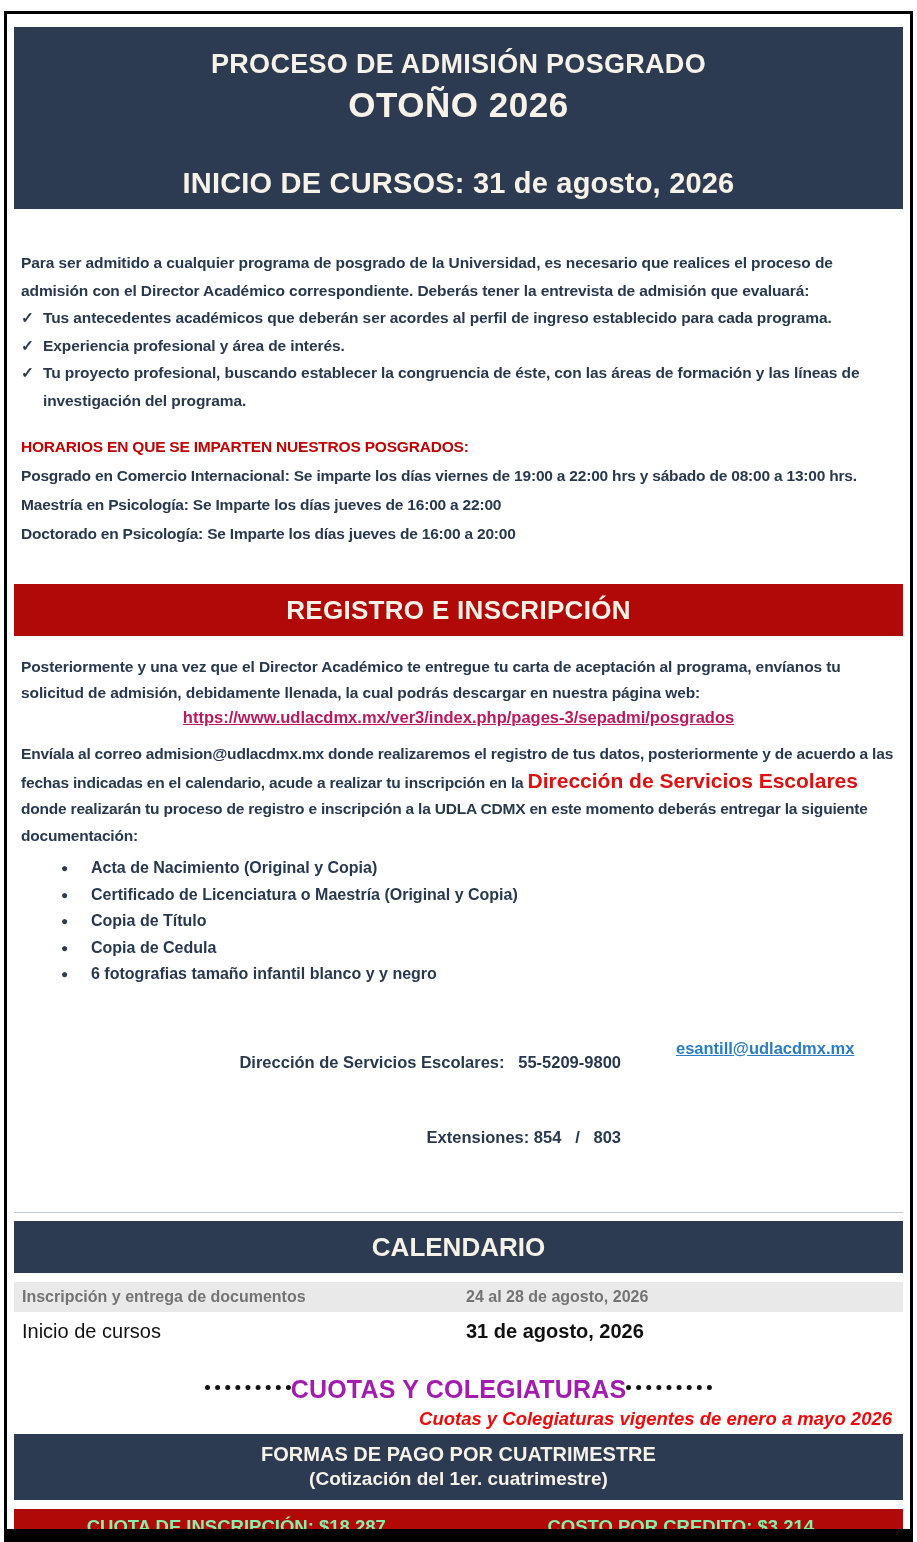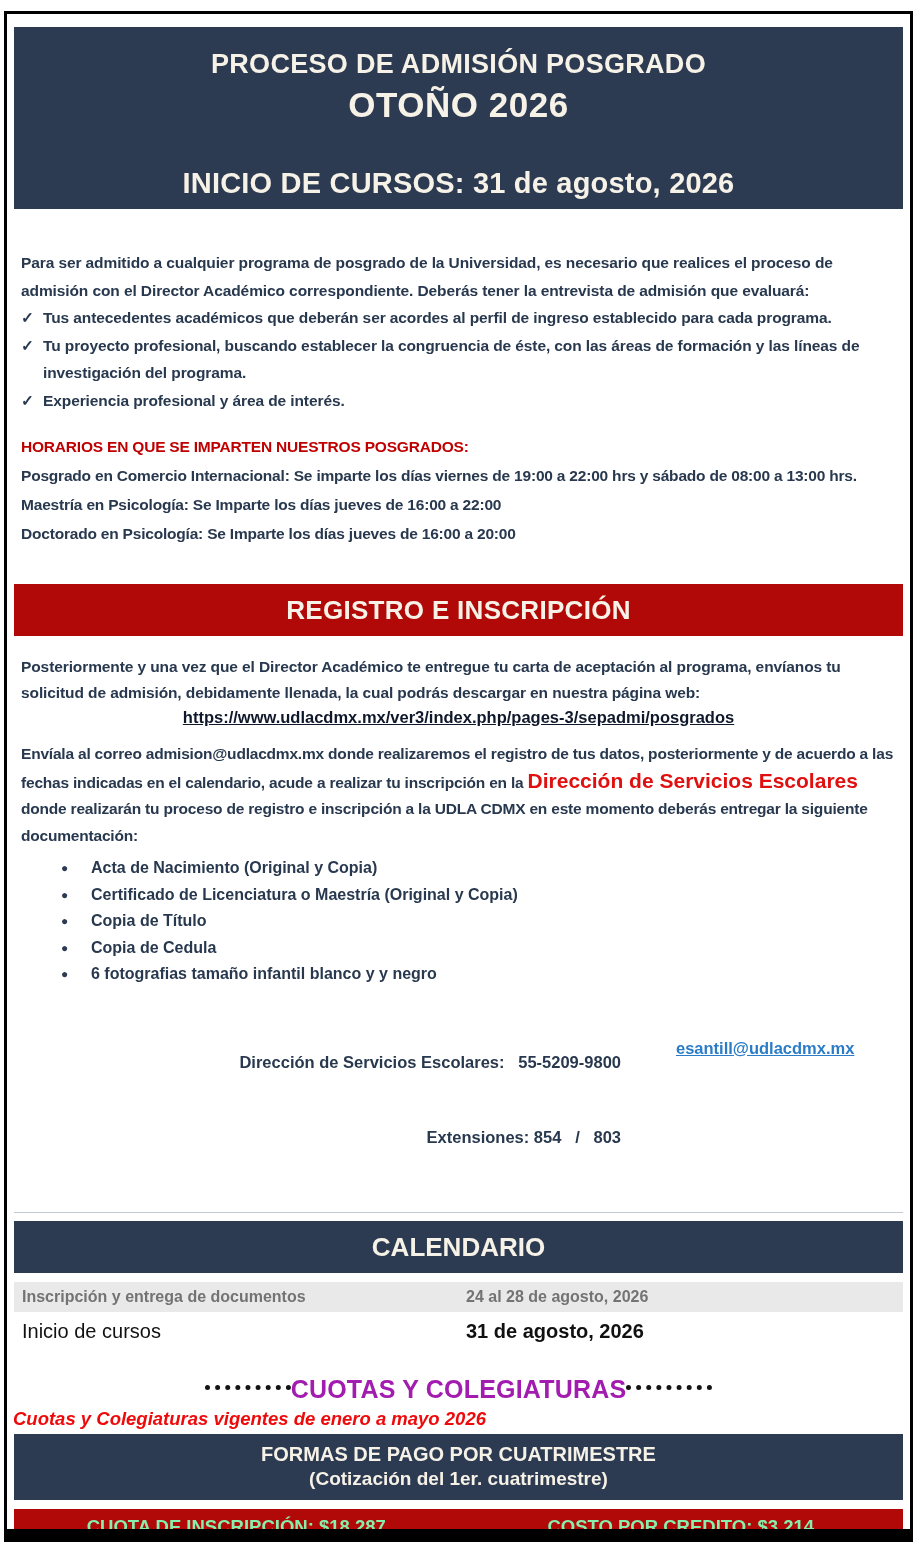--- a/index.html
+++ b/index.html
@@ -32,21 +32,21 @@
   .check-item .ck { display:inline-block; width:22px; text-indent:0; }
 
   
   .horarios { margin:18px 6px 0 8px; font-size:15.5px; font-weight:bold; line-height:29px; letter-spacing:-0.2px; }
   .horarios-heading { color:#c00000; }
 
   
   .registro-banner { margin-top:36px; }
   .reg-p1 { margin:18px 6px 0 8px; font-weight:bold; font-size:15.5px; line-height:26px; letter-spacing:-0.1px; }
   .reg-link-line { text-align:center; margin-top:2px; }
-  .reg-link { color:#0f172a; font-weight:bold; font-size:16.5px; text-decoration:underline; }
+  .reg-link { color:#be185d; font-weight:bold; font-size:16.5px; text-decoration:underline; }
   .reg-p2 { margin:14px 6px 0 8px; font-weight:bold; font-size:15.5px; line-height:26.5px; letter-spacing:-0.2px; }
   .red-inline { color:#e01010; font-size:21px; font-weight:bold; letter-spacing:0; }
   .doc-list { margin:6px 0 0 48px; font-weight:bold; font-size:16px; line-height:26.5px; }
   .doc-item .bullet { color:#2d3b52; font-size:12px; display:inline-block; width:30px; vertical-align:1px; }
 
   .contact { display:flex; margin-top:12px; }
   .contact-col { width:608px; text-align:right; font-weight:bold; font-size:16.5px; line-height:25px; white-space:pre-wrap; }
   .contact-email { margin-left:55px; color:#2b7cc7; font-weight:bold; font-size:16.5px; text-decoration:underline; line-height:25px;margin-top:36px; }
 
   .divider { border-top:1.5px solid #c3c9d1; margin:12px 1px 0 1px; }
@@ -56,21 +56,21 @@
   .cal-row1 { background:#e9e9e9; margin:9px 1px 0 1px; display:flex; height:30px; align-items:center;
               font-size:16px; font-weight:bold; color:#737373; }
   .cal-row1 .c1 { width:452px; padding-left:8px; }
   .cal-row2 { margin:3px 1px 0 1px; display:flex; height:34px; align-items:center; font-size:20px; color:#111; }
   .cal-row2 .c1 { width:452px; padding-left:8px; }
   .cal-row2 .c2 { font-weight:bold; }
 
   
   .cuotas-title { text-align:center; margin-top:26px; font-size:25px; font-weight:bold; color:#a21caf; letter-spacing:.2px; }
   .dots { display:inline-block; width:86px; border-top:5px dotted #141414; vertical-align:middle; margin:0 0 6px 0; }
-  .cuotas-sub { text-align:left; color:#ee0a0a; font-style:italic; font-weight:bold; font-size:18.5px; margin:4px 12px 0 0; }
+  .cuotas-sub { text-align:right; color:#ee0a0a; font-style:italic; font-weight:bold; font-size:18.5px; margin:4px 12px 0 0; }
   .pago-banner { margin-top:4px; padding:7px 0 9px 0; }
   .pago-banner .b1 { font-size:20px; font-weight:bold; line-height:26px; }
   .pago-banner .b2 { font-size:19px; font-weight:bold; line-height:24px; }
   .fee-row { background:#b10808; color:#86efac; display:flex; margin:0 1px; height:36px; align-items:center; }
   .fee-row div { width:50%; text-align:center; font-size:18.5px; font-weight:bold; }
   .pay-row { display:flex; align-items:center; height:33px; margin:2px 1px 0 1px; font-size:15.5px; font-weight:bold; color:#1d2736; }
   .pay-row .lab { width:610px; padding-left:8px; letter-spacing:-0.2px; }
   .pay-row .val { color:#111; font-size:16.5px; }
 </style>
 </head>
@@ -83,24 +83,24 @@
     <div class="hdr-l2">OTOÑO 2026</div>
     <div class="hdr-l3">INICIO DE CURSOS: 31 de agosto, 2026</div>
   </div>
 
   <div class="intro">Para ser admitido a cualquier programa de posgrado de la Universidad, es necesario que realices el proceso de admisión con el Director Académico correspondiente. Deberás tener la entrevista de admisión que evaluará:</div>
   <div class="checklist">
     <div class="check-item">
       <span class="ck">✓</span><span>Tus antecedentes académicos que deberán ser acordes al perfil de ingreso establecido para cada programa.</span>
     </div>
     <div class="check-item">
-      <span class="ck">✓</span><span>Tu proyecto profesional, buscando establecer la congruencia de éste, con las áreas de formación y las líneas  de investigación del programa.</span>
+      <span class="ck">✓</span><span>Experiencia profesional y área de interés.</span>
     </div>
     <div class="check-item">
-      <span class="ck">✓</span><span>Experiencia profesional y área de interés.</span>
+      <span class="ck">✓</span><span>Tu proyecto profesional, buscando establecer la congruencia de éste, con las áreas de formación y las líneas  de investigación del programa.</span>
     </div>
   </div>
 
   <div class="horarios">
     <div class="horarios-heading">HORARIOS EN QUE SE IMPARTEN NUESTROS POSGRADOS:</div>
     <div>Posgrado en Comercio Internacional: Se imparte los días viernes de 19:00 a 22:00 hrs y sábado de 08:00 a 13:00 hrs.</div>
     <div>Maestría en Psicología: Se Imparte los días jueves de 16:00 a 22:00</div>
     <div>Doctorado en Psicología: Se Imparte los días jueves de 16:00 a 20:00</div>
   </div>
 

